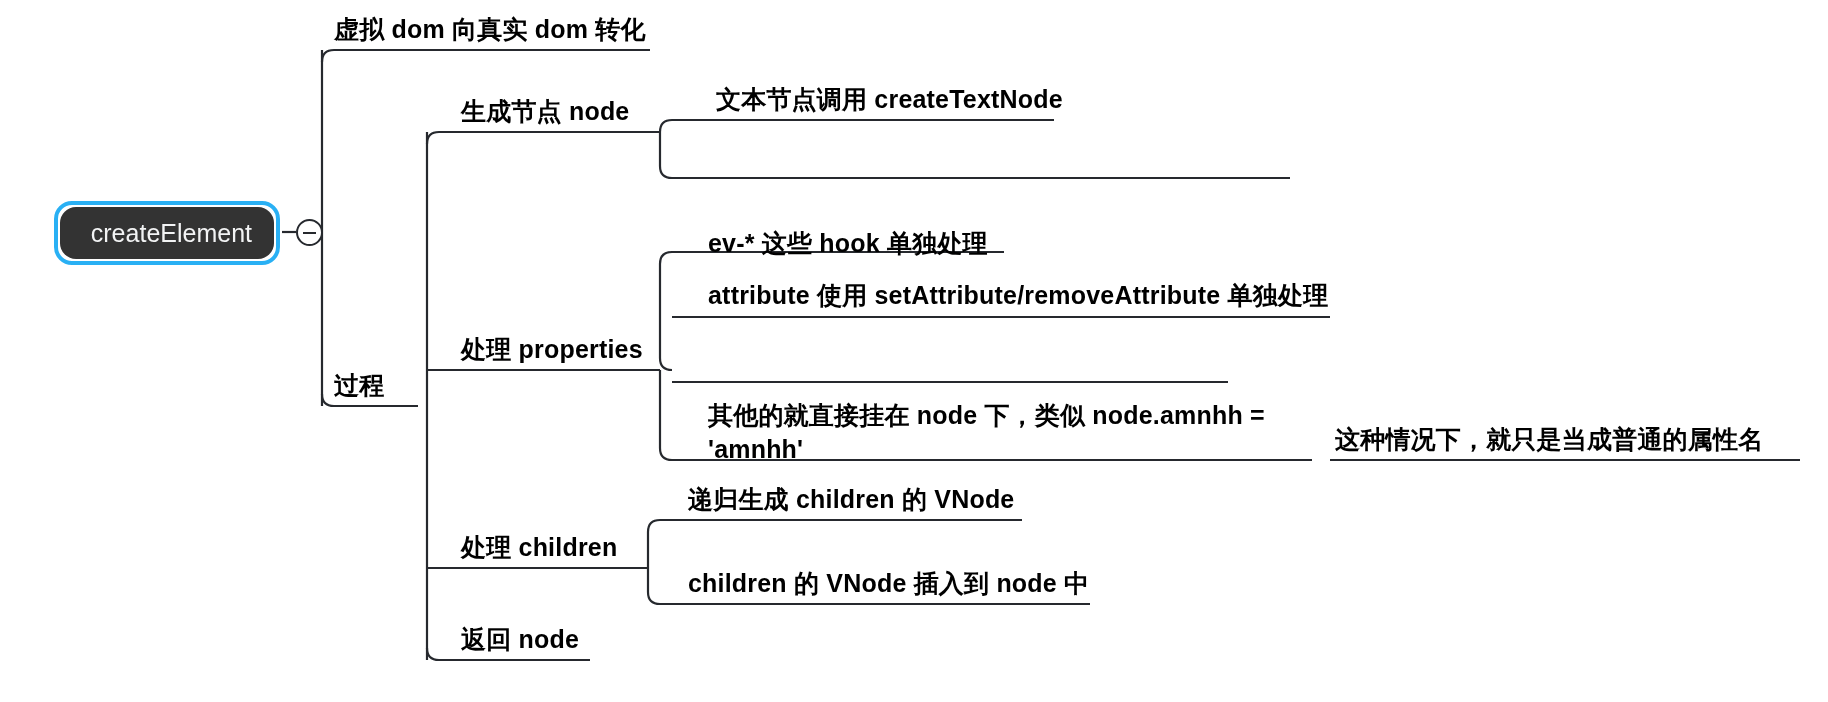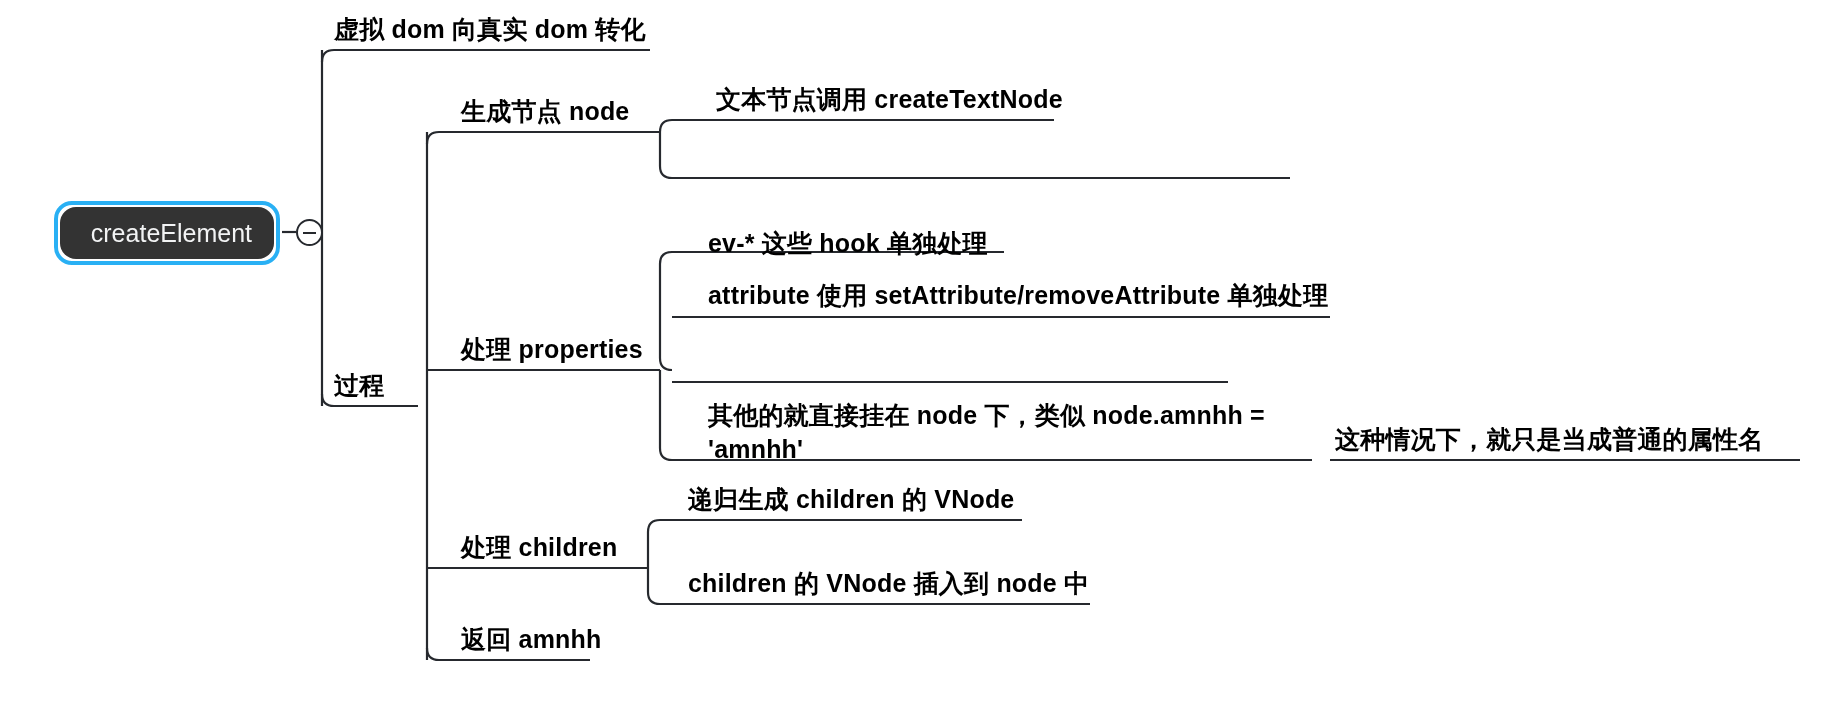--- a/index.html
+++ b/index.html
@@ -139,21 +139,21 @@
   <div class="node-label" style="left:334px; top:12px;">虚拟 dom 向真实 dom 转化</div>
 
   <div class="node-label" style="left:334px; top:368px;">过程</div>
 
   <div class="node-label" style="left:461px; top:94px;">生成节点 node</div>
 
   <div class="node-label" style="left:461px; top:332px;">处理 properties</div>
 
   <div class="node-label" style="left:461px; top:530px;text-align:center;">处理 children</div>
 
-  <div class="node-label" style="left:461px; top:622px;">返回 amnhh</div>
+  <div class="node-label" style="left:461px; top:622px;">返回 node</div>
 
   <div class="node-label" style="left:716px; top:82px;">文本节点调用 createTextNode</div>
 
 
   <div class="node-label" style="left:708px; top:213px;margin-top:13px;">ev-* 这些 hook 单独处理</div>
 
   <div class="node-label" style="left:708px; top:278px;">attribute 使用 setAttribute/removeAttribute 单独处理</div>
 
 
   <div class="node-label wrap" style="left:708px; top:398px; width:572px;">其他的就直接挂在 node 下，类似 node.amnhh = 'amnhh'</div>

